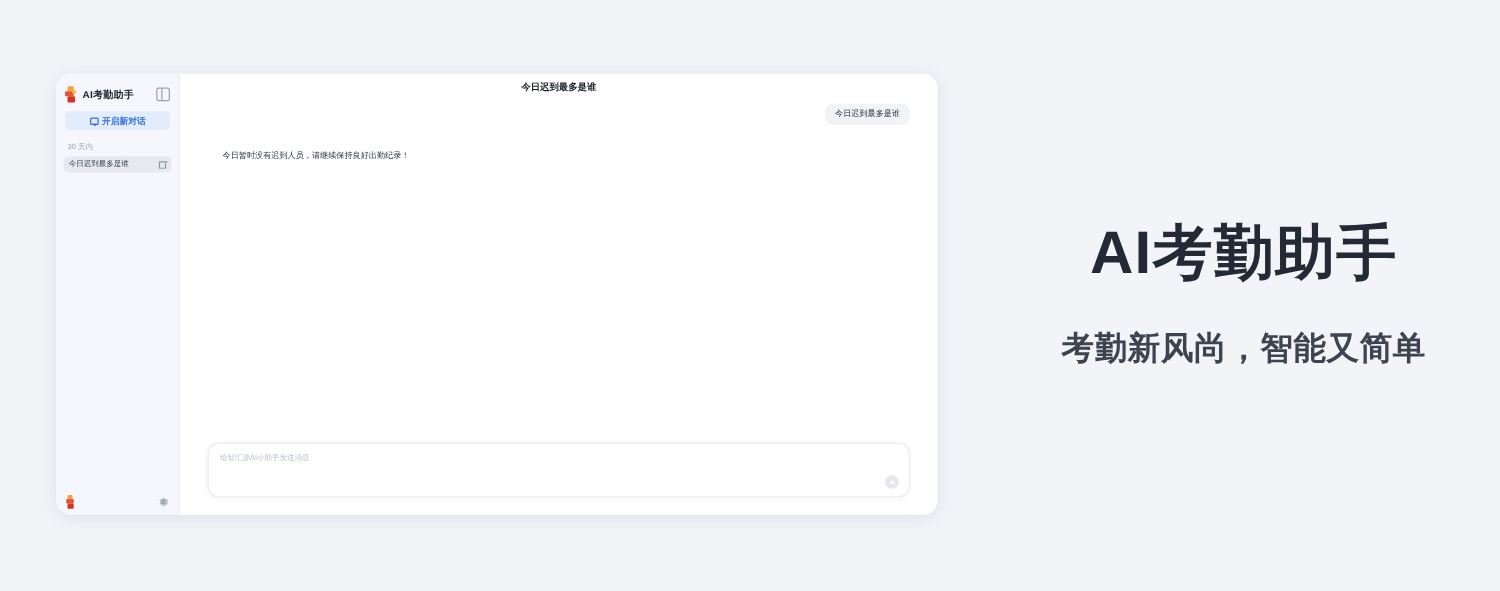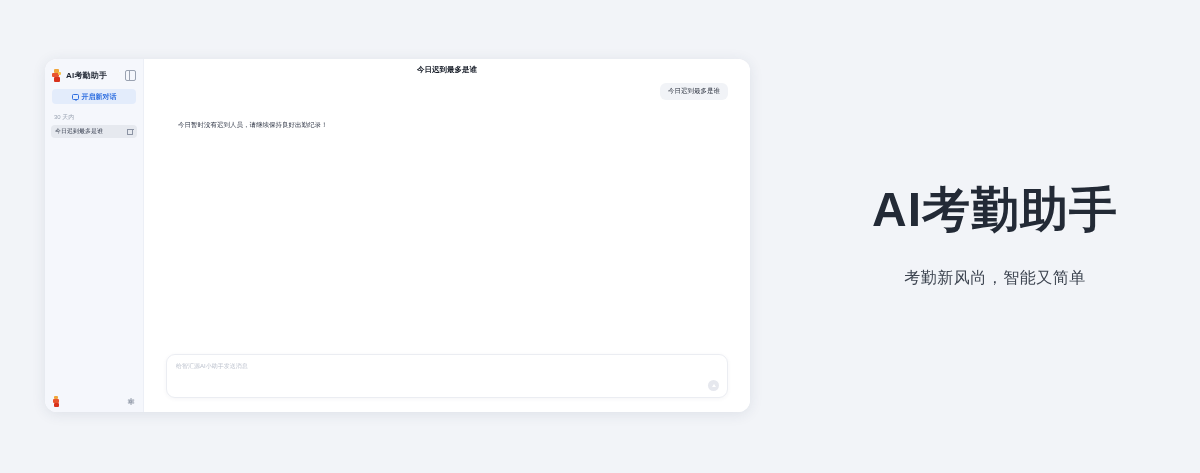--- a/index.html
+++ b/index.html
@@ -314,26 +314,26 @@
   }
   #promo-title {
     font-size: 48px;
     font-weight: bold;
     color: #232a36;
     letter-spacing: 1px;
     margin: 0 0 32px 0;
     line-height: 1.1;
   }
   #promo-subtitle {
-    font-size: 16px;
+    font-size: 26px;
     color: #3d4椅;
     color: #3d4450;
     margin: 0;
     letter-spacing: 0.5px;
-    font-weight: normal;
+    font-weight: bold;
   }
 </style>
 </head>
 <body>
 
 <div id="app-window">
 
   <div id="sidebar">
 
     <div class="sb-header">

